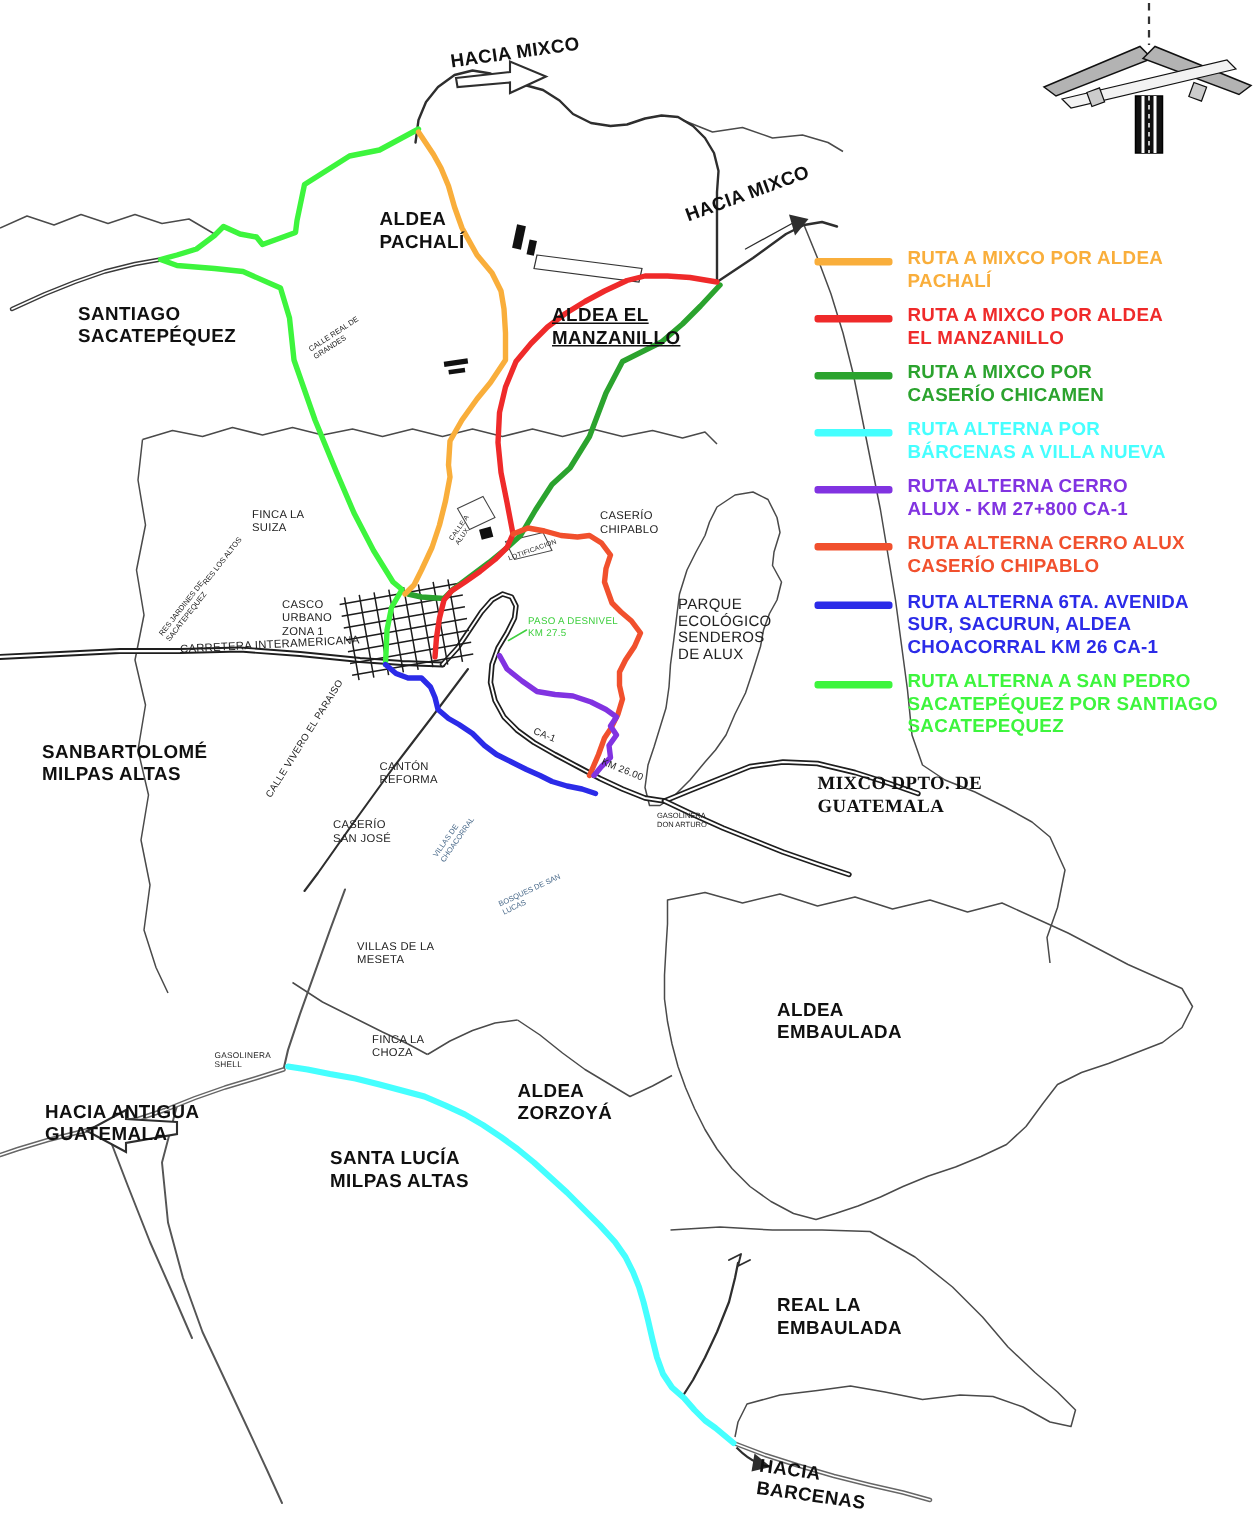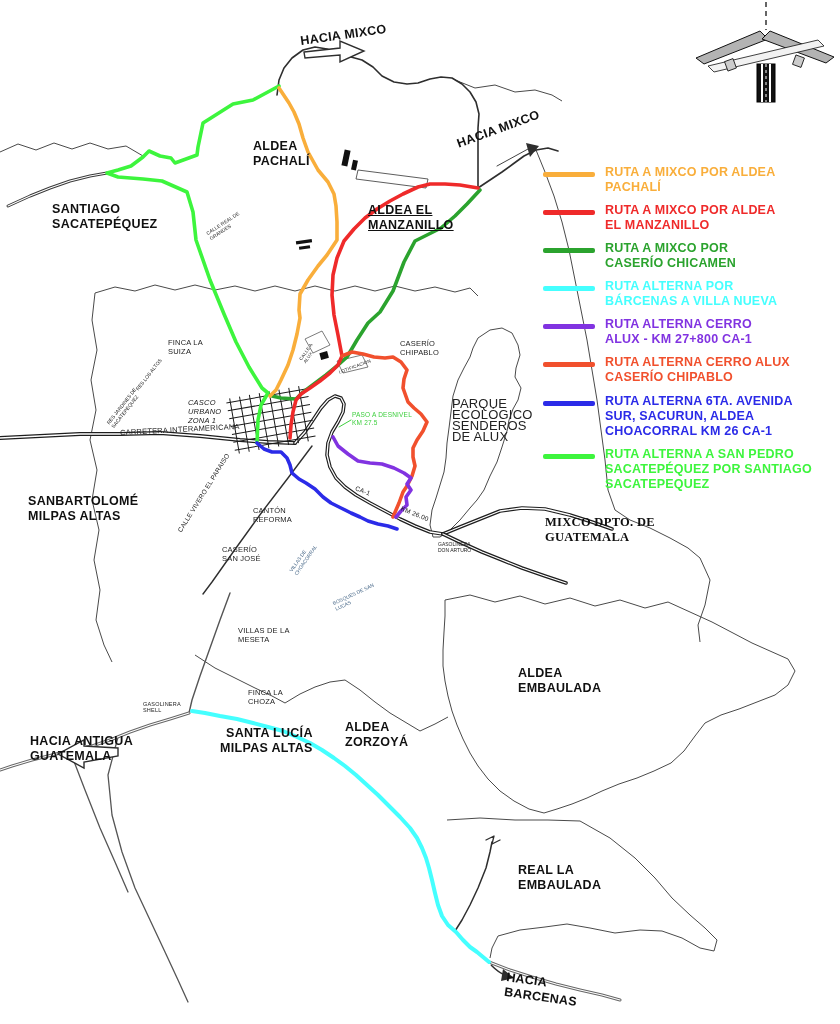--- a/index.html
+++ b/index.html
@@ -145,42 +145,42 @@
       <span>GUATEMALA</span>
     </div>
   <div class="lbl bold" style="left:518px;top:666px;">
       <span>ALDEA</span>
       <span>EMBAULADA</span>
     </div>
   <div class="lbl bold" style="left:30px;top:734px;">
       <span>HACIA ANTIGUA</span>
       <span>GUATEMALA</span>
     </div>
-  <div class="lbl bold" style="left:220px;top:726px;text-align:right;">
+  <div class="lbl bold" style="left:220px;top:765px;">
       <span>SANTA LUCÍA</span>
       <span>MILPAS ALTAS</span>
     </div>
   <div class="lbl bold" style="left:345px;top:720px;">
       <span>ALDEA</span>
       <span>ZORZOYÁ</span>
     </div>
   <div class="lbl bold" style="left:518px;top:863px;">
       <span>REAL LA</span>
       <span>EMBAULADA</span>
     </div>
   <div class="lbl bold rot" style="left:505px;top:975px;transform:rotate(8deg);">
       <span>HACIA</span>
       <span>BARCENAS</span>
     </div>
 
   <div class="lbl sm sm7" style="left:168px;top:339px;">
       <span>FINCA LA</span>
       <span>SUIZA</span>
     </div>
-  <div class="lbl sm sm7" style="left:188px;top:399px;font-style:italic;">
+  <div class="lbl sm sm7" style="left:188px;top:399px;">
       <span>CASCO</span>
       <span>URBANO</span>
       <span>ZONA 1</span>
     </div>
   <div class="lbl sm sm7 rot" style="left:120px;top:426px;transform:rotate(-3deg);">
       <span>CARRETERA INTERAMERICANA</span>
     </div>
   <div class="lbl sm t6 rot" style="left:158px;top:489px;transform:rotate(-58deg);">
       <span>CALLE VIVERO EL PARAISO</span>
     </div>
@@ -201,21 +201,21 @@
       <span>CHOZA</span>
     </div>
   <div class="lbl sm" style="left:143px;top:701px;font-size:5.5px;">
       <span>GASOLINERA</span>
       <span>SHELL</span>
     </div>
   <div class="lbl sm sm7" style="left:400px;top:340px;">
       <span>CASERÍO</span>
       <span>CHIPABLO</span>
     </div>
-  <div class="lbl sm" style="left:452px;top:398px;font-size:13px;line-height:11px;">
+  <div class="lbl sm" style="left:452px;top:398px;font-size:10px;line-height:11px;">
       <span>PARQUE</span>
       <span>ECOLÓGICO</span>
       <span>SENDEROS</span>
       <span>DE ALUX</span>
     </div>
   <div class="lbl sm t6" style="left: 352px; top: 411px; line-height: 8px; color: rgb(63, 207, 63);">
       <span>PASO A DESNIVEL</span>
       <span>KM 27.5</span>
     </div>
   <div class="lbl sm t6 rot" style="left:355px;top:487px;transform:rotate(22deg);">

